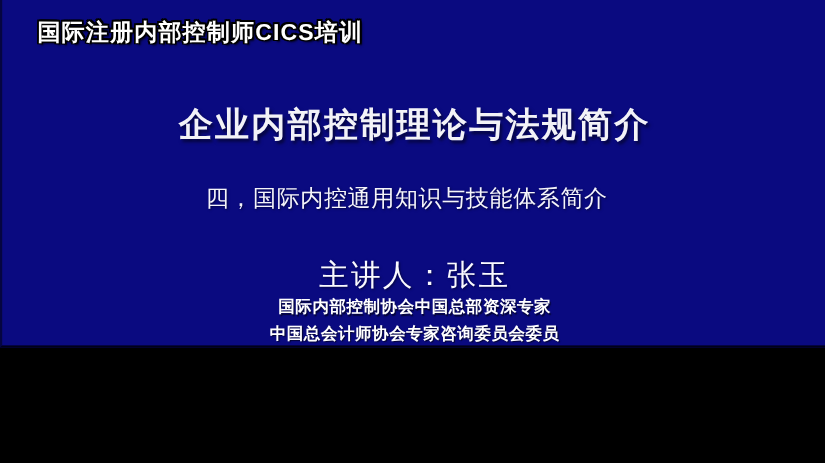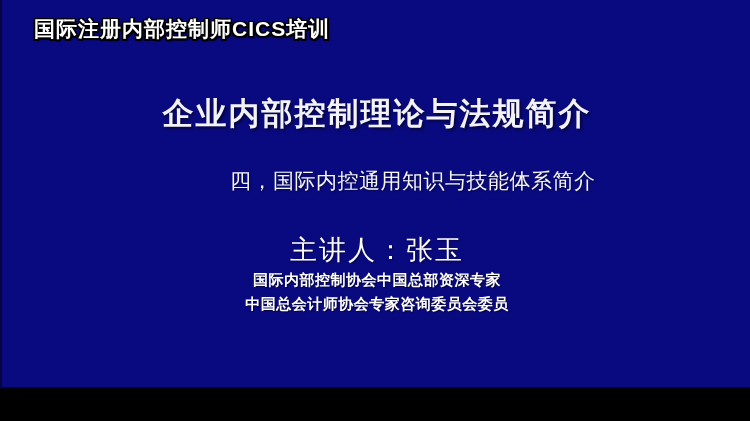--- a/index.html
+++ b/index.html
@@ -11,21 +11,21 @@
     width: 750px;
     height: 421px;
     overflow: hidden;
     font-family: "Liberation Sans", "DejaVu Sans", sans-serif;
   }
 
   
   .slide {
     position: relative;
     width: 750px;
-    height: 389px;
+    height: 316px;
     box-sizing: border-box;
     background: #0a0a80;
     border-left: 2px solid #050540;
     border-bottom: 2px solid #000018;
     overflow: hidden;
   }
 
   
   .header-band {
     position: absolute;
@@ -77,21 +77,20 @@
     top: 168px;
     width: 520px;
   }
   .agenda-item {
     font-size: 21px;
     line-height: 26px;
     color: #f5f5fa;
     letter-spacing: 0.5px;
     white-space: nowrap;
     text-shadow: 1px 1px 2px rgba(0,0,0,0.5);
-    margin-left: 43px;
   }
 
   
   .presenter-name {
     position: absolute;
     left: 0;
     top: 232px;
     width: 750px;
     text-align: center;
     font-size: 27px;

